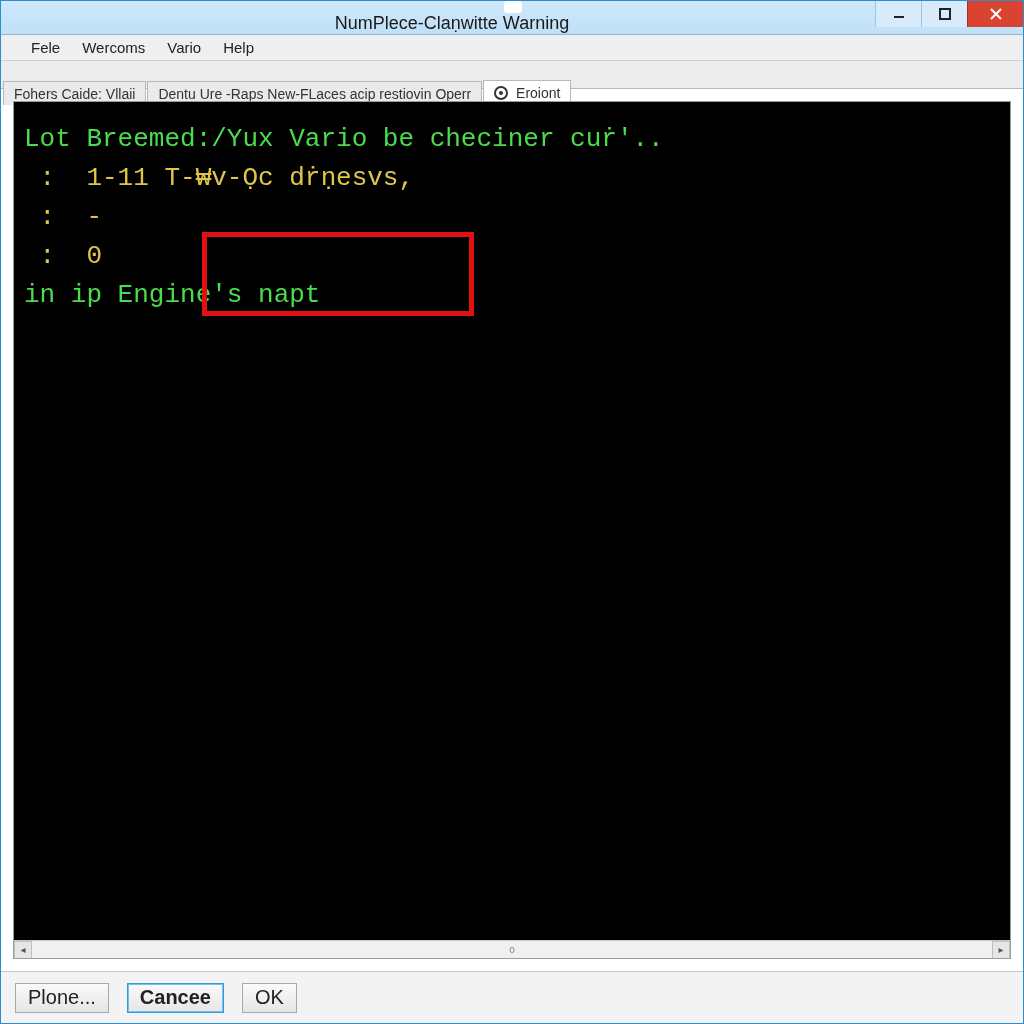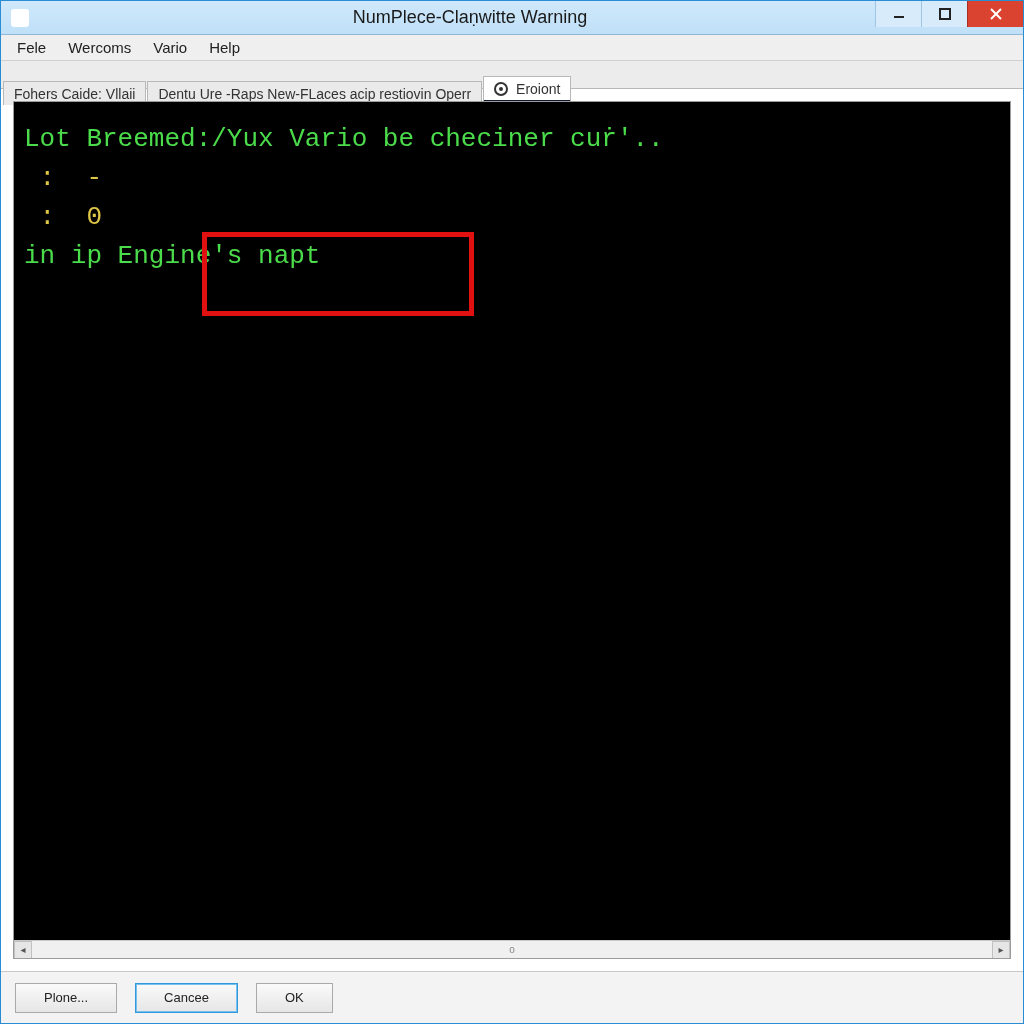--- a/index.html
+++ b/index.html
@@ -11,20 +11,21 @@
     background: #ffffff;
   }
   
   .titlebar {
     height: 34px;
     background: linear-gradient(#cfe8fb, #bfe0f8);
     display: flex; align-items: center;
     position: relative;
     border-bottom: 1px solid #8fb7d6;
     user-select: none;
+    flex-direction: column;
   }
   .titlebar .appicon {
     width: 18px; height: 18px;
     margin: 0 8px 0 10px;
     background: #fff;
     border-radius: 3px;
     display: inline-block;
   }
   .titlebar .title {
     flex: 1;
@@ -51,21 +52,21 @@
     border-left: 1px solid #a83022;
   }
   .winbtn.min svg, .winbtn.max svg, .winbtn.close svg { stroke: currentColor; }
 
   
   .menubar {
     height: 26px;
     background: #efefef;
     border-bottom: 1px solid #d0d0d0;
     display: flex; align-items: center;
-    padding: 0 6px;
+    padding: 0 20px;
     gap: 2px;
   }
   .menuitem {
     padding: 3px 10px;
     font-size: 15px;
     color: #222;
     cursor: pointer;
   }
 
   
@@ -84,21 +85,21 @@
     background: #eaeaea;
     margin-right: 1px;
     color: #333;
     position: relative;
     top: 17px;
     cursor: pointer;
     white-space: nowrap;
   }
   .tab.active {
     background: #ffffff;
-    border-bottom: 5px solid #0f172a;
+    border-bottom: 1px solid #0f172a;
   }
   .tab .eicon {
     display: inline-block;
     width: 14px; height: 14px;
     border-radius: 50%;
     border: 2px solid #333;
     margin-right: 4px;
     vertical-align: -2px;
     position: relative;
   }
@@ -172,31 +173,32 @@
   .footer {
     height: 52px;
     background: #f3f3f3;
     border-top: 1px solid #c8c8c8;
     display: flex; align-items: center;
     padding: 0 14px;
     gap: 18px;
   }
   .fbtn {
     height: 30px;
-    padding: 0 28px;
-    font-size: 13px;
+    padding: 0 12px;
+    font-size: 20px;
     background: linear-gradient(#fafafa, #e6e6e6);
     border: 1px solid #a9a9a9;
     color: #222;
     cursor: pointer;
     font-family: inherit;
   }
   .fbtn.focus {
     border: 1px solid #3399dd;
     box-shadow: 0 0 0 1px #77bfee inset;
+    font-weight: bold;
   }
   .spacer { flex: 0 0 20px; }
   .fbtn.wide { min-width: 200px; }
 </style>
 </head>
 <body>
 
 <div class="window">
 
   <div class="titlebar">
@@ -240,20 +242,21 @@
       <span class="eicon"></span>
       <span>Eroiont</span>
     </div>
   </div>
 
   <div class="terminal-wrap">
     <div class="terminal">
       <span class="t-line">Lot Breemed:/Yux Vario be checiner cuṙ'..</span>
       <span class="t-line"></span>
       <span class="t-line"></span>
+      <span class="t-line t-yellow"> :  1-11 T-₩v-Ọc dṙṇesvs,</span>
       <span class="t-line t-yellow"> :  -</span>
       <span class="t-line t-yellow"> :  0</span>
       <span class="t-line">in ip Engine's napt</span>
 
       <div class="hl-box"></div>
     </div>
 
     <div class="hscroll">
       <div class="sbtn">◂</div>
       <div class="track">o</div>

